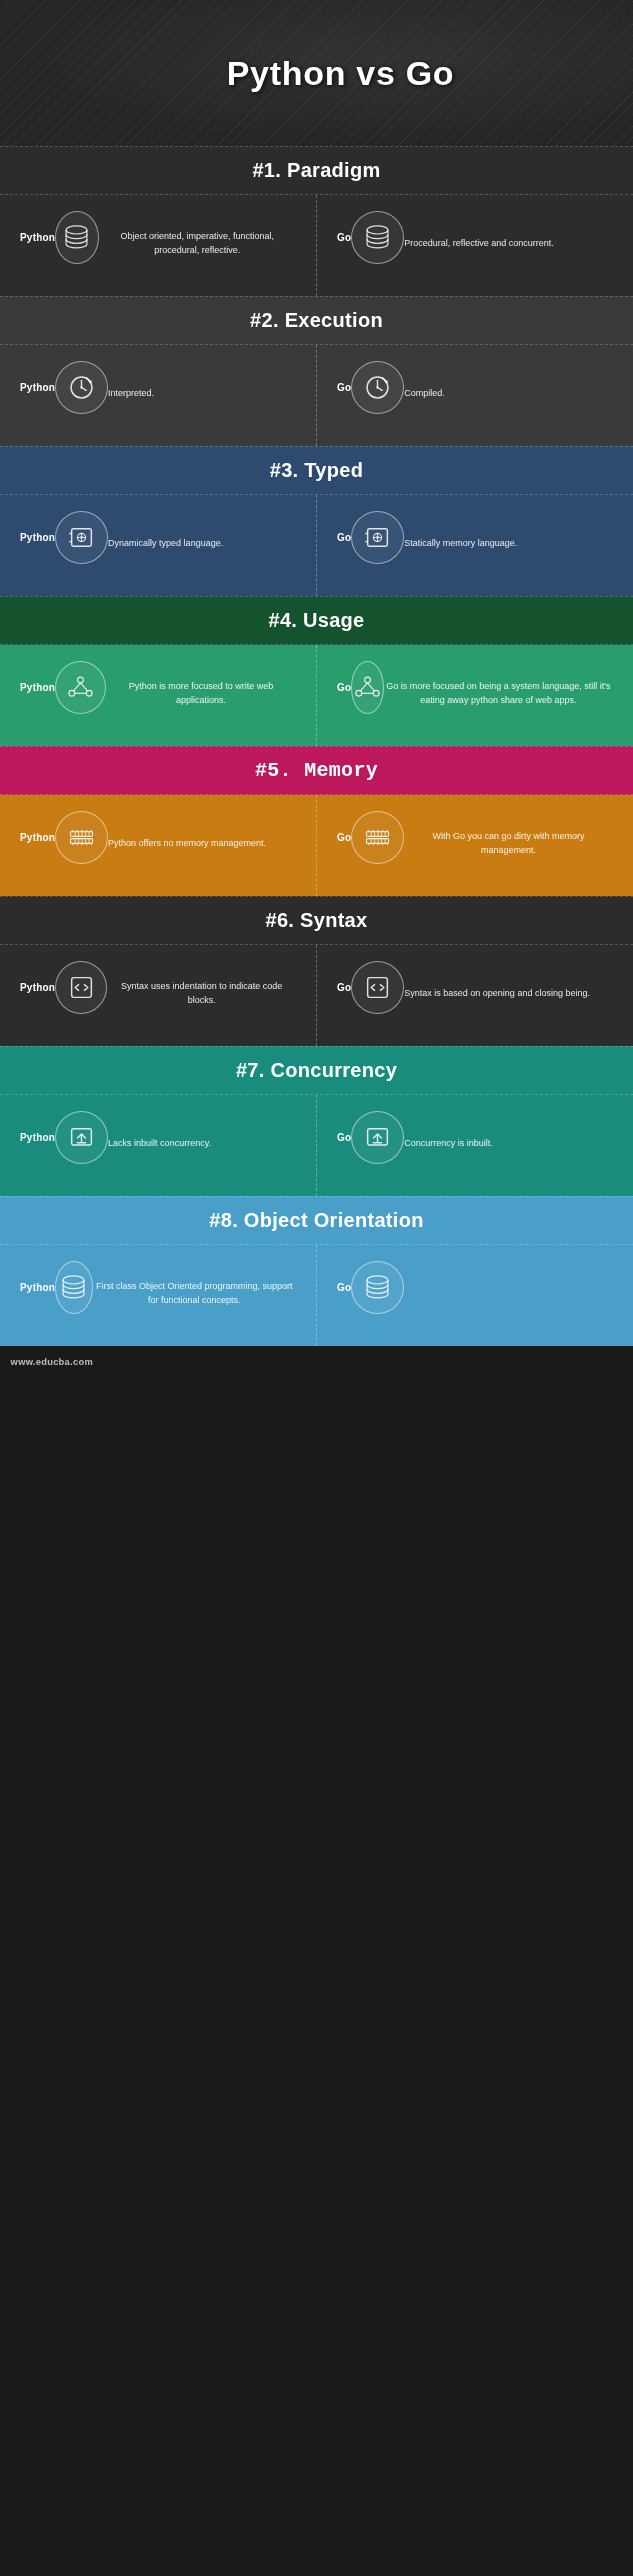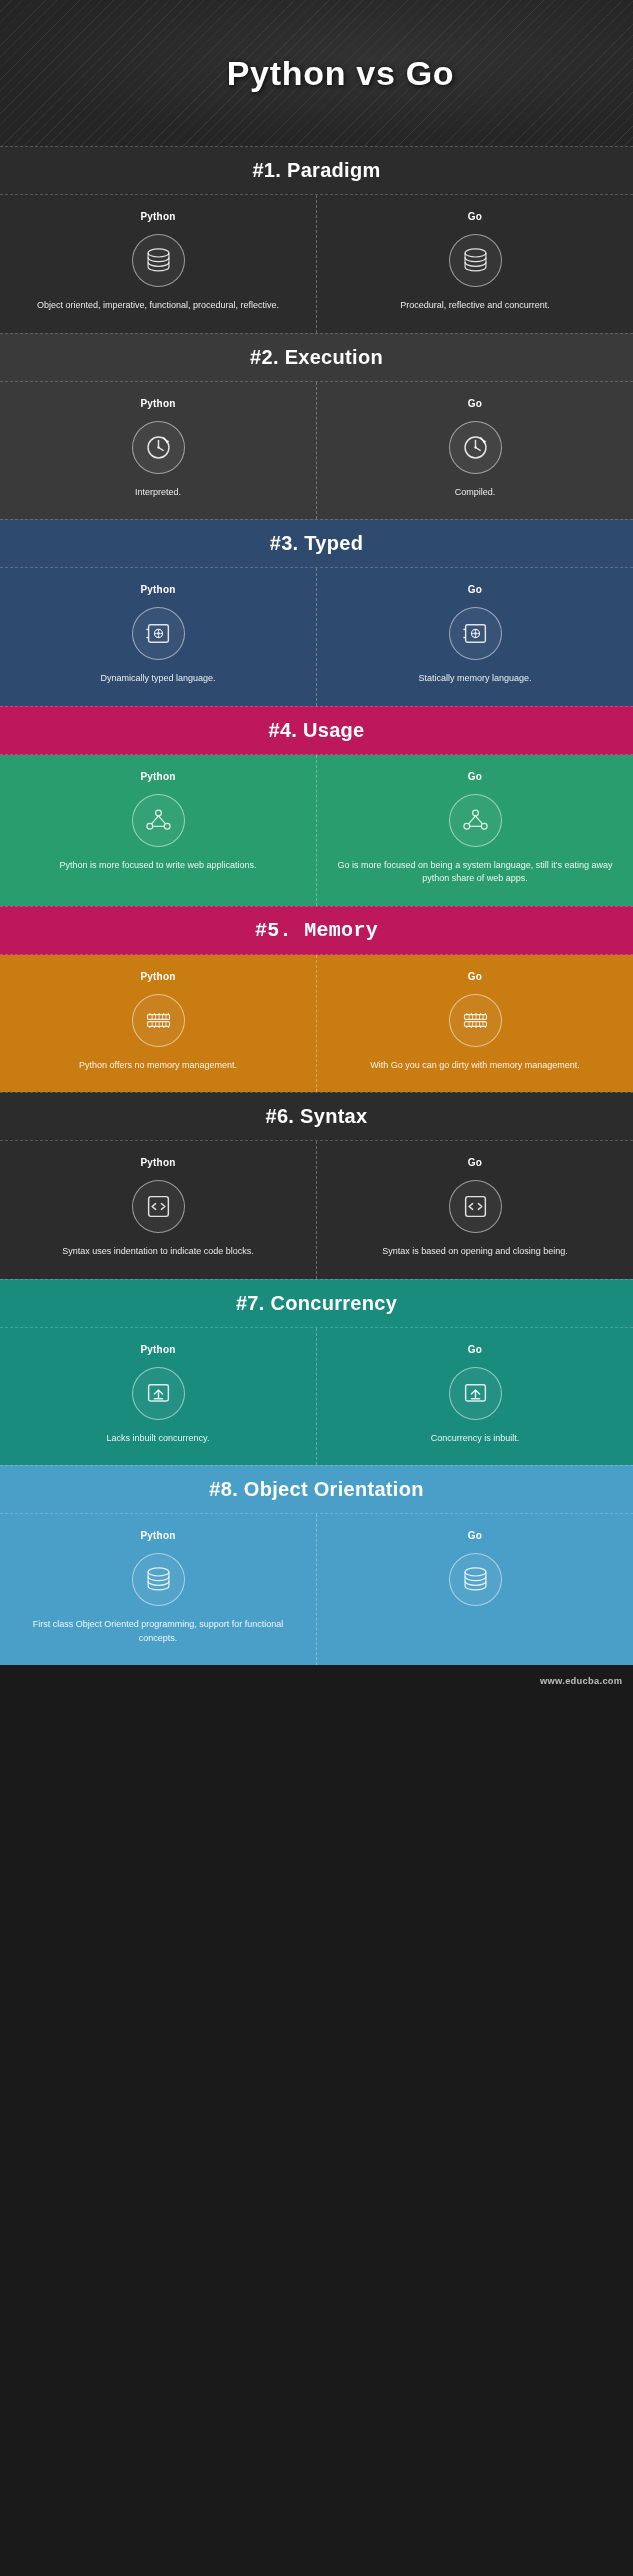--- a/index.html
+++ b/index.html
@@ -57,21 +57,21 @@
       letter-spacing: 0.3px;
     }
 
     .section-body {
       display: flex;
       width: 633px;
     }
     .col {
       flex: 1;
       display: flex;
-      flex-direction: column;
+      flex-direction: row;
       align-items: center;
       padding: 16px 20px 20px 20px;
       position: relative;
     }
     .col:first-child {
       border-right: 0.7px dashed rgba(255,255,255,0.3);
     }
     .col-label {
       font-size: 10px;
       font-weight: 700;
@@ -105,41 +105,41 @@
     
     .sec-paradigm .section-header { background: #2c2c2c; border-top: 1.3px dashed rgba(255,255,255,0.2); border-bottom: 1.3px dashed rgba(255,255,255,0.2); }
     .sec-paradigm .section-body { background: #2c2c2c; }
 
     .sec-execution .section-header { background: #3a3a3a; border-top: 1.3px dashed rgba(255,255,255,0.2); border-bottom: 1.3px dashed rgba(255,255,255,0.2); }
     .sec-execution .section-body { background: #3a3a3a; }
 
     .sec-typed .section-header { background: #2e4a6e; border-top: 1.3px dashed rgba(255,255,255,0.2); border-bottom: 1.3px dashed rgba(255,255,255,0.2); }
     .sec-typed .section-body { background: #2e4a6e; }
 
-    .sec-usage .section-header { background: #be185d; border-top: 1.3px dashed rgba(255,255,255,0.2); border-bottom: 1.3px dashed rgba(255,255,255,0.2); }
+    .sec-usage .section-header { background: #14532d; border-top: 1.3px dashed rgba(255,255,255,0.2); border-bottom: 1.3px dashed rgba(255,255,255,0.2); }
     .sec-usage .section-body { background: #2a9d6e; }
 
     .sec-memory .section-header { background: #be185d; border-top: 1.3px dashed rgba(255,255,255,0.2); border-bottom: 1.3px dashed rgba(255,255,255,0.2); font-family: Liberation Mono, monospace; }
     .sec-memory .section-body { background: #c87c12; }
 
     .sec-syntax .section-header { background: #2c2c2c; border-top: 1.3px dashed rgba(255,255,255,0.2); border-bottom: 1.3px dashed rgba(255,255,255,0.2); }
     .sec-syntax .section-body { background: #2c2c2c; }
 
     .sec-concurrency .section-header { background: #1a8c7e; border-top: 1.3px dashed rgba(255,255,255,0.2); border-bottom: 1.3px dashed rgba(255,255,255,0.2); }
     .sec-concurrency .section-body { background: #1a8c7e; }
 
     .sec-object .section-header { background: #4a9fc8; border-top: 1.3px dashed rgba(255,255,255,0.2); border-bottom: 1.3px dashed rgba(255,255,255,0.2); }
     .sec-object .section-body { background: #4a9fc8; }
 
     
     .footer {
       background: #1a1a1a;
       width: 633px;
       padding: 10.6px;
-      text-align: right;
+      text-align: left;
       color: rgba(255,255,255,0.7);
       font-size: 9.3px;
       font-weight: 600;
       letter-spacing: 0.3px;
     }
   </style>
 </head>
 <body>
 
 <div class="hero">

